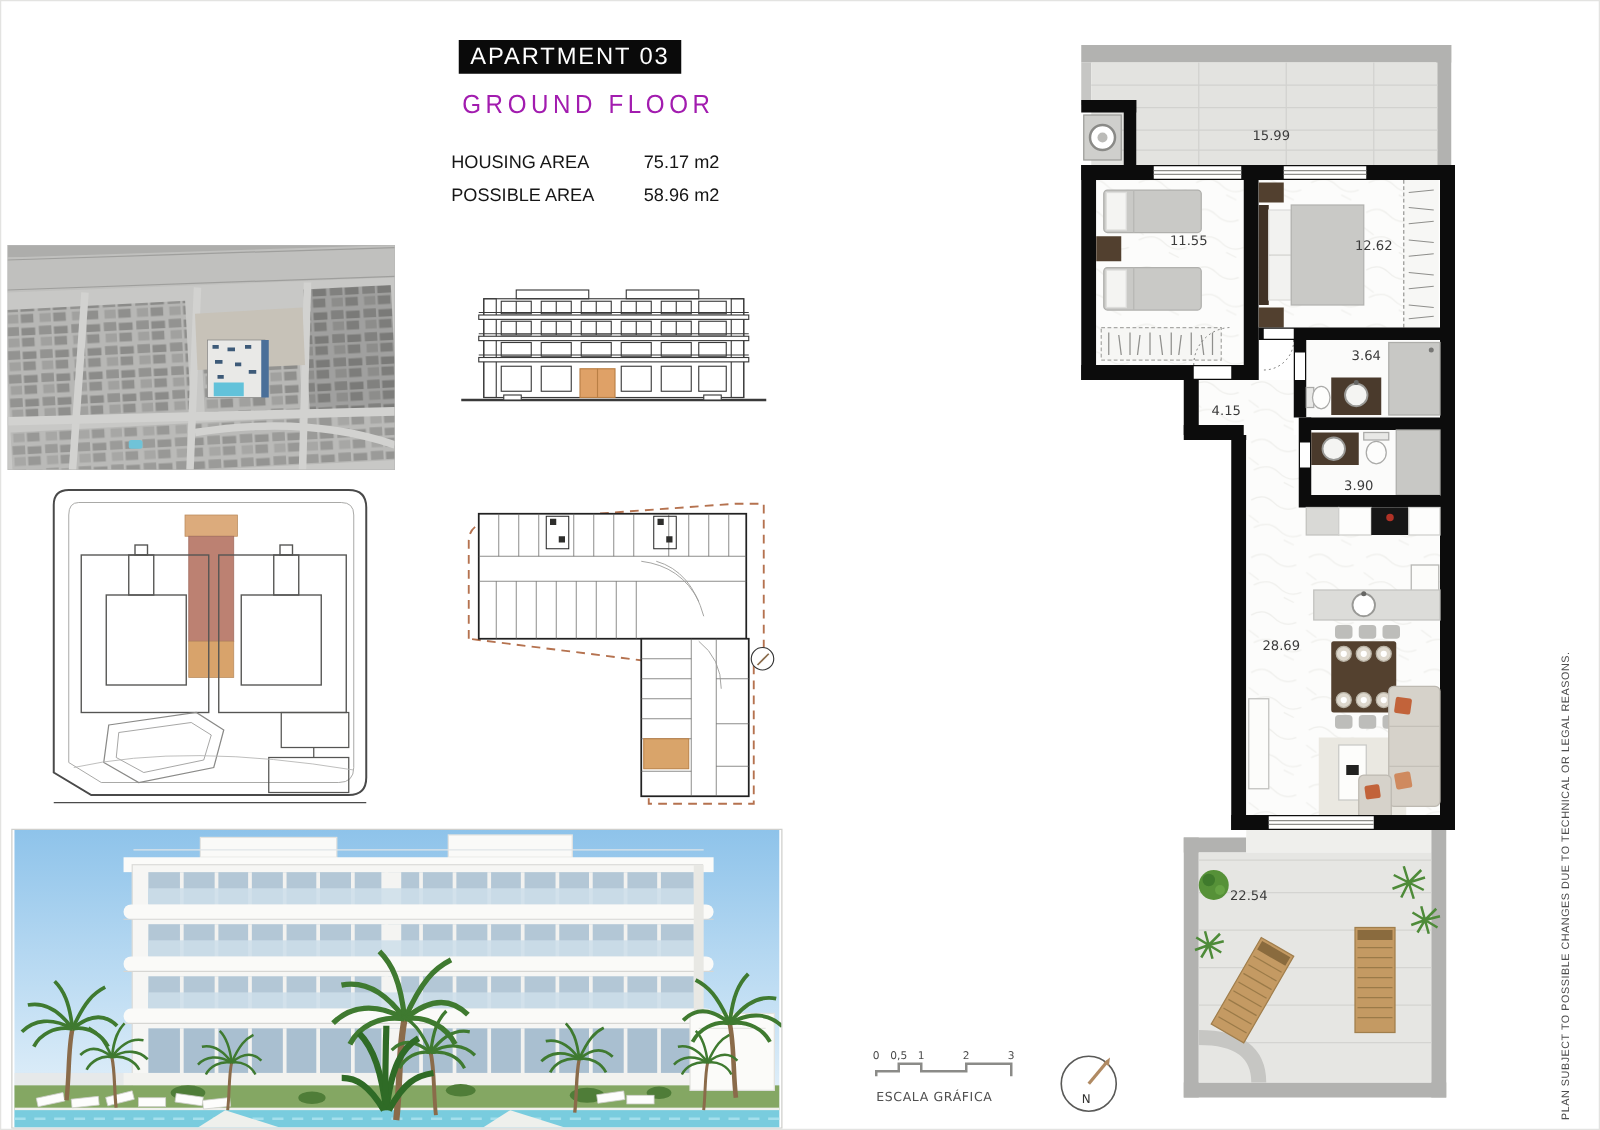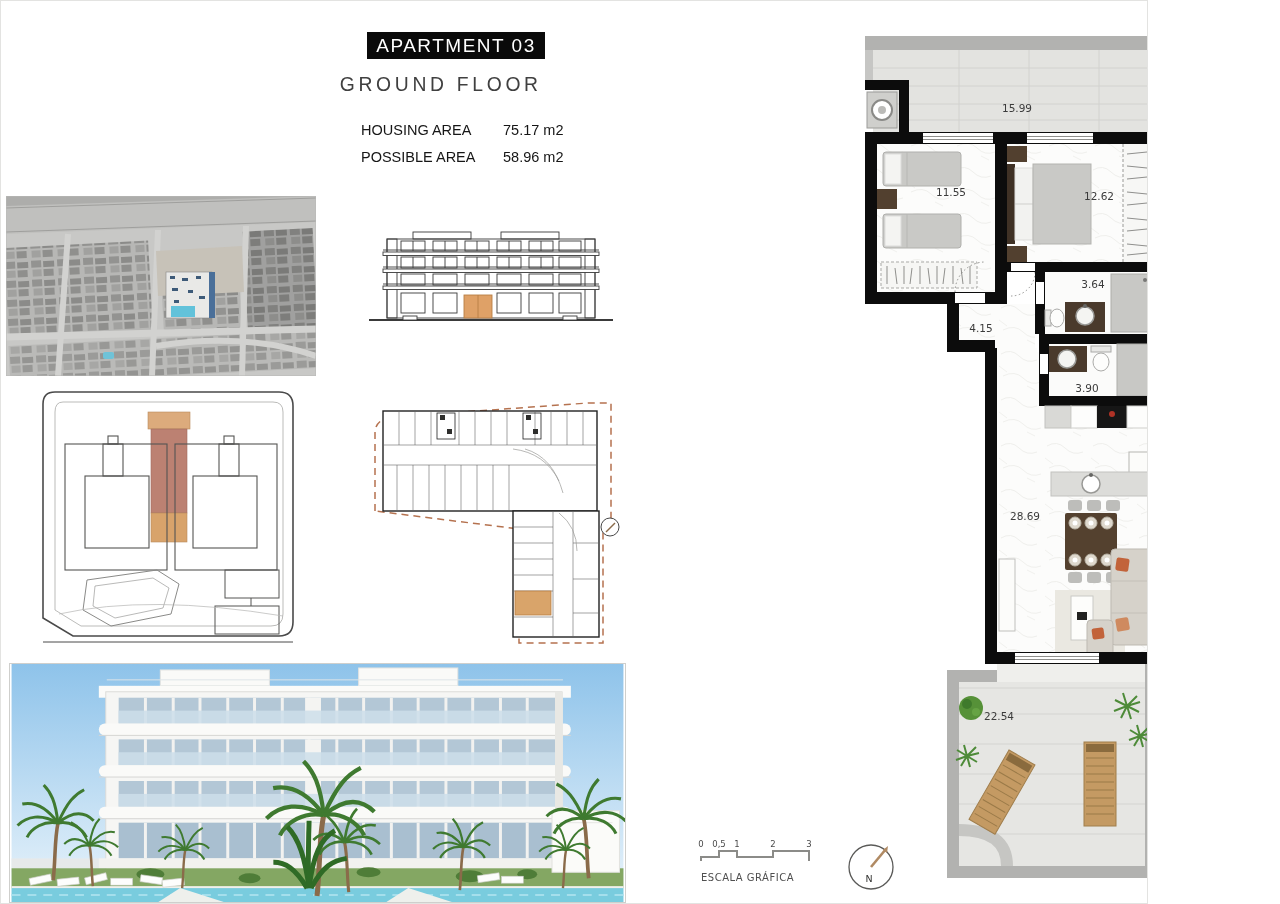--- a/index.html
+++ b/index.html
@@ -1,29 +1,29 @@
 <!DOCTYPE html>
 <html><head>
 <meta charset="utf-8">
 <style>
   html,body{margin:0;padding:0;background:#ffffff;}
-  #page{position:relative;width:1148px;height:904px;background:#ffffff;overflow:hidden;
+  #page{position:relative;width:1280px;height:904px;background:#ffffff;overflow:hidden;
         font-family:"Liberation Sans",sans-serif;border:1px solid #e3e3e1;box-sizing:border-box;}
   .abs{position:absolute;}
   
   .apt-box{left:366px;top:31px;width:178px;height:27px;background:#0a0a0a;color:#fff;
            display:flex;align-items:center;justify-content:center;font-size:19px;
            letter-spacing:1.5px;font-weight:500;}
-  .floor-title{left:330px;top:71px;width:250px;text-align:left;color:#404040;
+  .floor-title{left:330px;top:71px;width:250px;text-align:right;color:#a21caf;
                font-size:21px;letter-spacing:4px;}
   .floor-title span{display:inline-block;transform:scaleX(.92);}
   .areas{left:360px;top:121px;font-size:14.5px;color:#161616;}
   .area-row{display:flex;margin-bottom:11px;}
   .area-row .lbl{width:128px;}
-  .area-row .val{margin-left:14px;}
+  .area-row .val{margin-left:26px;}
   
   .disclaimer{left:1246px;top:895px;transform:rotate(-90deg);transform-origin:0 0;
               white-space:nowrap;font-size:8.6px;letter-spacing:.45px;color:#4d4d4d;}
   svg text{font-family:"DejaVu Sans","Liberation Sans",sans-serif;}
   .panel-border{border:1px solid #cfcfcc;box-sizing:border-box;}
 </style>
 </head>
 <body>
 
 <div id="page">

